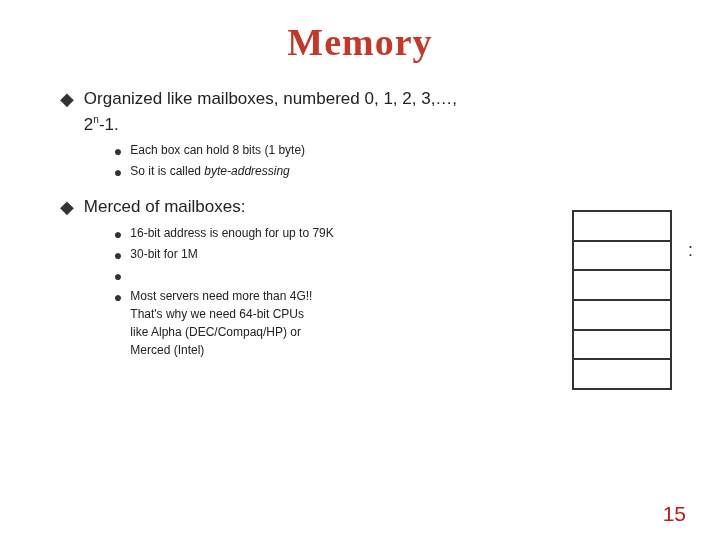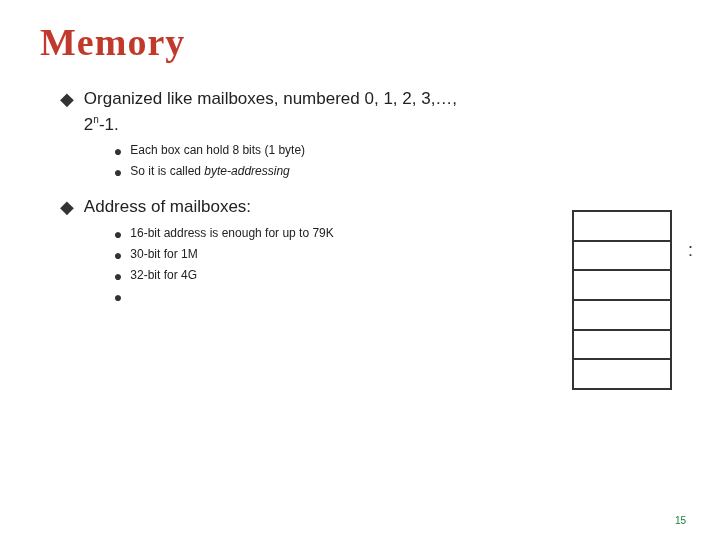--- a/index.html
+++ b/index.html
@@ -16,21 +16,21 @@
     }
 
     .slide {
       width: 720px;
       height: 540px;
       padding: 20px 40px 20px 40px;
       position: relative;
     }
 
     .title {
-      text-align: left;
+      text-align: center;
       font-size: 38px;
       font-weight: bold;
       color: #c0392b;
       font-family: Georgia, serif;
       margin-bottom: 22px;
       letter-spacing: 1px;
     }
 
     .content {
       margin-left: 20px;
@@ -122,22 +122,22 @@
       letter-spacing: 1px;
       position: absolute;
       right: -22px;
       top: 30px;
     }
 
     .page-number {
       position: absolute;
       bottom: 14px;
       right: 34px;
-      font-size: 10px;
-      color: #15803d;
+      font-size: 21px;
+      color: #b91c1c;
     }
 
     sup {
       font-size: 10px;
     }
   </style>
 </head>
 <body>
 
 <div class="slide">
@@ -164,36 +164,41 @@
               So it is called <span class="italic">byte-addressing</span>
             </span>
           </div>
         </div>
       </div>
     </div>
 
     <div class="bullet-top">
       <span class="bullet-diamond">◆</span>
       <div>
-        <span class="bullet-text">Address of mailboxes:</span>
+        <span class="bullet-text">Merced of mailboxes:</span>
         <div class="sub-bullets">
           <div class="sub-bullet">
             <span class="sub-dot">●</span>
             <span class="sub-text">16-bit address is enough for up to 79K</span>
           </div>
           <div class="sub-bullet">
             <span class="sub-dot">●</span>
             <span class="sub-text">30-bit for 1M</span>
           </div>
           <div class="sub-bullet">
             <span class="sub-dot">●</span>
-            <span class="sub-text">32-bit for 4G</span>
-          </div>
-          <div class="sub-bullet">
-            <span class="sub-dot">●</span>
+          </div>
+          <div class="sub-bullet">
+            <span class="sub-dot">●</span>
+            <span class="sub-text">
+              Most servers need more than 4G!!<br>
+              That's why we need 64-bit CPUs<br>
+              like Alpha (DEC/Compaq/HP) or<br>
+              Merced (Intel)
+            </span>
           </div>
         </div>
       </div>
     </div>
 
   </div>
 
   <div class="mailbox-diagram">
     <div class="mailbox-outer">
       <div class="mailbox-row"></div>

